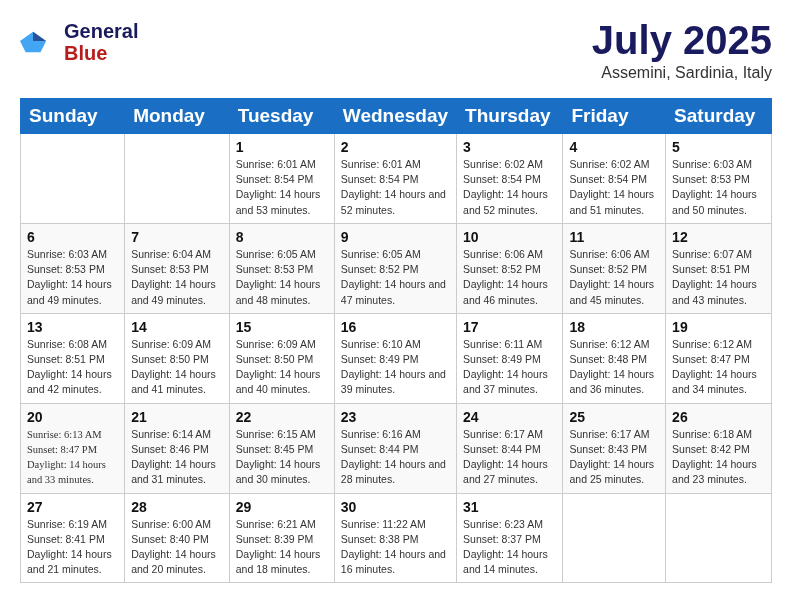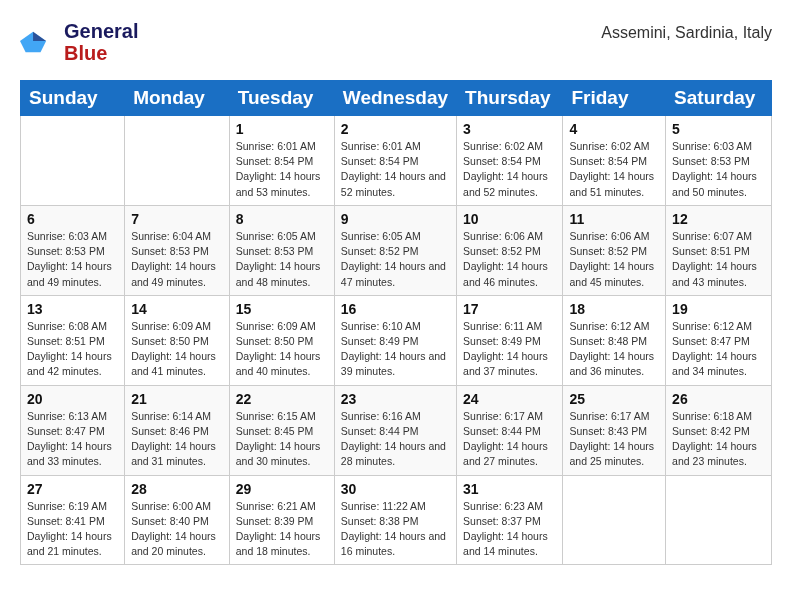--- a/index.html
+++ b/index.html
@@ -98,20 +98,21 @@
   <div class="logo">
     <svg class="logo-icon" viewBox="0 0 30 30" xmlns="http://www.w3.org/2000/svg">
       <polygon points="14,4 28,14 22,26 6,26 0,14" fill="#2196F3" opacity="0.85"></polygon>
       <polygon points="14,4 28,14 14,14" fill="#1a1a5e" opacity="0.6"></polygon>
     </svg>
     <div class="logo-text">
       General<br><span>Blue</span>
     </div>
   </div>
   <div class="title-block">
+    <div class="month-title">July 2025</div>
     <div class="subtitle">Assemini, Sardinia, Italy</div>
   </div>
 </div>
 
 <table class="calendar">
   <thead>
     <tr>
     <th>Sunday</th>
         <th>Monday</th>
         <th>Tuesday</th>
@@ -240,21 +241,21 @@
         <td>
           <span class="day-number">19</span>
           <div class="cell-content" style="white-space: pre-line;">Sunrise: 6:12 AM
 Sunset: 8:47 PM
 Daylight: 14 hours and 34 minutes.</div>
         </td>
       </tr>
       <tr>
         <td>
           <span class="day-number">20</span>
-          <div class="cell-content" style="white-space: pre-line;">Sunrise: 6:13 AM
+          <div class="cell-content" style="white-space: pre-line; font-family: Liberation Serif, serif;">Sunrise: 6:13 AM
 Sunset: 8:47 PM
 Daylight: 14 hours and 33 minutes.</div>
         </td>
         <td>
           <span class="day-number">21</span>
           <div class="cell-content" style="white-space: pre-line;">Sunrise: 6:14 AM
 Sunset: 8:46 PM
 Daylight: 14 hours and 31 minutes.</div>
         </td>
         <td>

